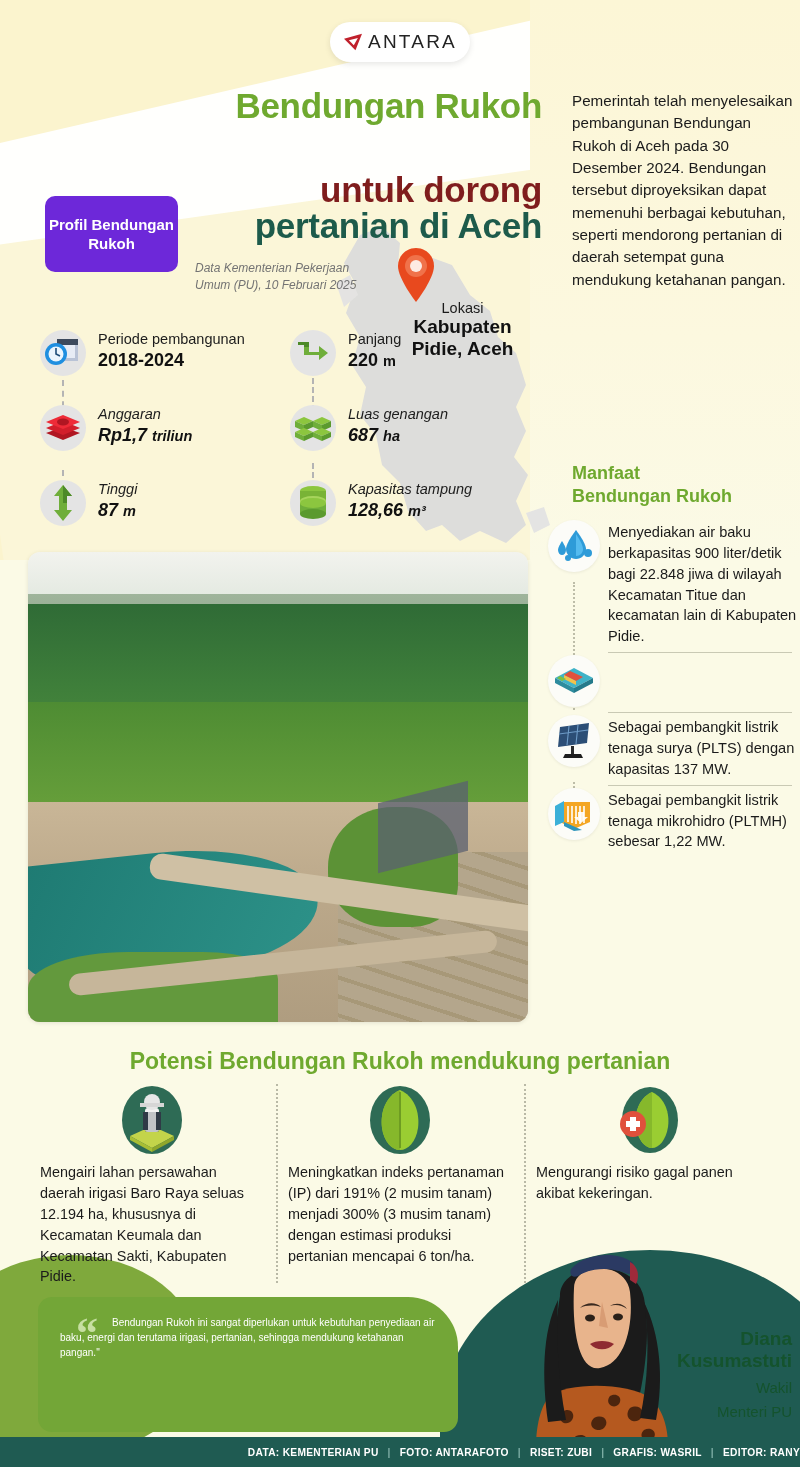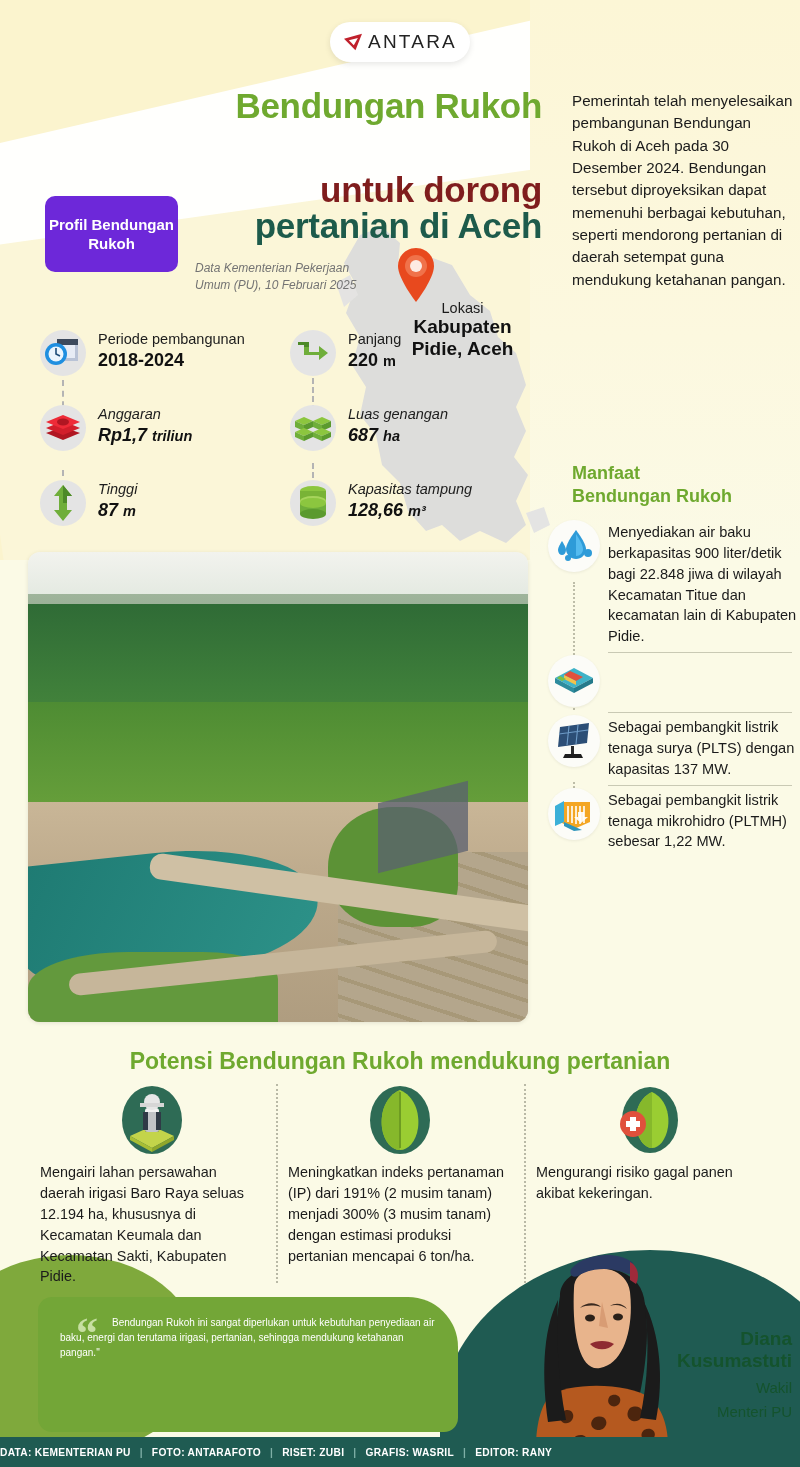--- a/index.html
+++ b/index.html
@@ -223,21 +223,21 @@
   .speaker{
     position:absolute; right:8px; top:1322px; width:140px; z-index:6;
     text-align:right; color:#14532d;margin-top:6px;
   }
   .speaker .nm{ font-size:19px; font-weight:bold; line-height:1.18; }
   .speaker .rl{ font-size:15px; line-height:1.3; margin-top:5px; }
 
   
   .footer{
     position:absolute; left:0; bottom:0; width:800px; height:30px; z-index:8;
-    background:#1F5B52; display:flex; align-items:center; justify-content:flex-start;
+    background:#1F5B52; display:flex; align-items:center; justify-content:flex-end;
     gap:9px; color:#fff; font-size:10.2px; font-weight:bold; letter-spacing:.3px;
   }
   .footer .sep{ color:#7FAFA6; }
 </style>
 </head>
 <body>
 
 <div class="topband">
   <div class="swoosh"></div>
   <div class="swoosh2"></div>

